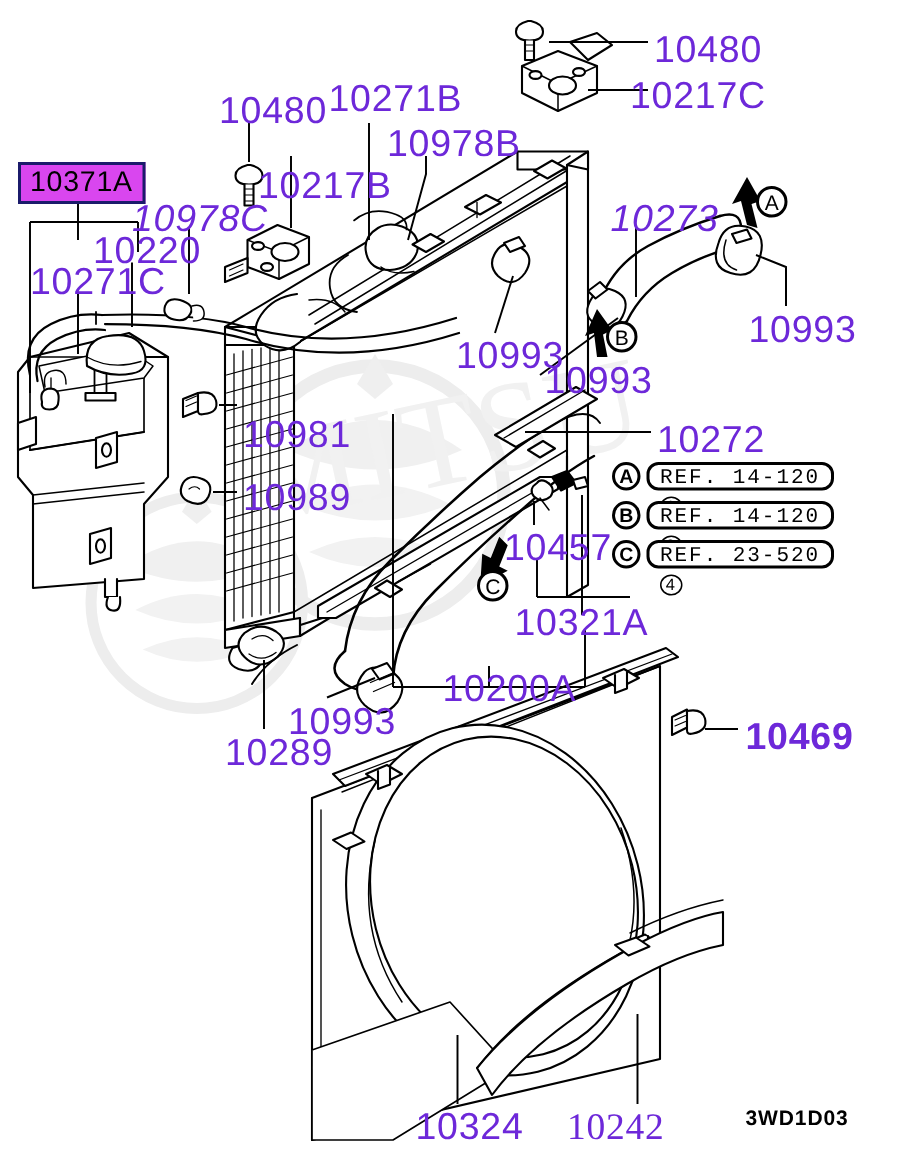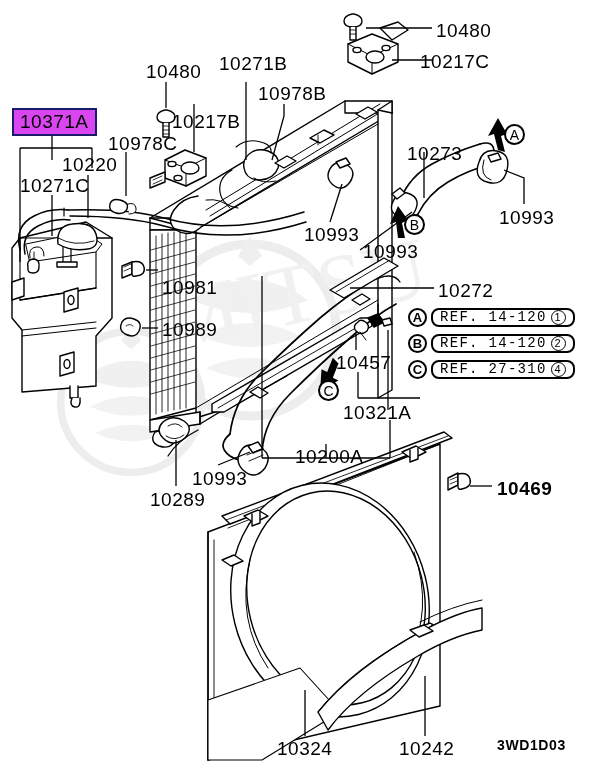--- a/index.html
+++ b/index.html
@@ -20,22 +20,22 @@
   #art {
     position: absolute;
     left: 0;
     top: 0;
     width: 609px;
     height: 768px;
   }
   .lbl {
     position: absolute;
     font-family: "Liberation Sans", sans-serif;
-    font-size: 19px;
-    color: #000000;
+    font-size: 25px;
+    color: #6d28d9;
     letter-spacing: 0.5px;
     white-space: nowrap;
     line-height: 1;
   }
   .lbl.hl {
     font-size: 19px;
     background: #d946ef;
     border: 2px solid #1b1b6b;
     color: #000000;
     padding: 2px 6px 3px 6px;
@@ -63,26 +63,27 @@
     color: #000;
   }
   .refbox {
     border: 2px solid #000;
     border-radius: 8px;
     padding: 1px 7px 2px 7px;
     font-family: "Liberation Mono", monospace;
     font-size: 14px;
     letter-spacing: 1.3px;
     display: flex;
-    align-items: center;
+    align-items: flex-start;
     gap: 4px;
     background: #fff;
     color: #000;
     height: 19px;
     box-sizing: border-box;
+    flex-direction: column;
   }
   .refnum {
     width: 15px;
     height: 15px;
     border: 1.5px solid #000;
     border-radius: 50%;
     font-family: "Liberation Sans", sans-serif;
     font-size: 11px;
     display: flex;
     align-items: center;
@@ -429,44 +430,44 @@
 
     <g fill="#000">
       <path d="M498 150 l-4 -16 l-6 2 l10 -18 l9 16 l-6 2 l4 16 z"></path>
       <path d="M398 238 l-2 -16 l-6 2 l8 -18 l10 14 l-6 3 l3 15 z"></path>
       <path d="M318 372 l14 -6 l-2 -6 l20 6 l-16 14 l-2 -6 l-14 6 z" transform="rotate(135 330 372)"></path>
     </g>
   </svg>
 
   <div class="lbl hl" style="left:12px; top:108px;">10371A</div>
 
-  <div class="lbl" style="left:108px; top:134px;">10978C</div>
+  <div class="lbl" style="left:88px; top:134px;font-style:italic;">10978C</div>
   <div class="lbl" style="left:62px; top:155px;">10220</div>
   <div class="lbl" style="left:20px; top:176px;">10271C</div>
   <div class="lbl" style="left:146px; top:62px;">10480</div>
   <div class="lbl" style="left:172px; top:84px;margin-top:28px;">10217B</div>
   <div class="lbl" style="left:219px; top:54px;">10271B</div>
   <div class="lbl" style="left:258px; top:84px;">10978B</div>
   <div class="lbl" style="left:436px; top:21px;">10480</div>
   <div class="lbl" style="left:420px; top:52px;">10217C</div>
-  <div class="lbl" style="left:407px; top:144px;">10273</div>
+  <div class="lbl" style="left:407px; top:134px;font-style:italic;">10273</div>
   <div class="lbl" style="left:499px; top:208px;">10993</div>
   <div class="lbl" style="left:304px; top:225px;">10993</div>
   <div class="lbl" style="left:363px; top:242px;">10993</div>
   <div class="lbl" style="left:162px; top:278px;">10981</div>
   <div class="lbl" style="left:162px; top:320px;">10989</div>
   <div class="lbl" style="left:438px; top:281px;">10272</div>
   <div class="lbl" style="left:336px; top:353px;">10457</div>
   <div class="lbl" style="left:343px; top:403px;">10321A</div>
   <div class="lbl" style="left:295px; top:447px;">10200A</div>
   <div class="lbl" style="left:192px; top:469px;">10993</div>
   <div class="lbl" style="left:150px; top:490px;">10289</div>
   <div class="lbl" style="left:497px; top:479px;font-weight:bold;">10469</div>
   <div class="lbl" style="left:277px; top:739px;">10324</div>
-  <div class="lbl" style="left:399px; top:739px;">10242</div>
+  <div class="lbl" style="left:378px; top:739px;font-family:Liberation Serif, serif;">10242</div>
 
   <div class="marker" style="left:504px; top:124px;">A</div>
   <div class="marker" style="left:404px; top:214px;">B</div>
   <div class="marker" style="left:318px; top:380px;">C</div>
 
   <div class="refrow" style="left:408px; top:308px;">
     <div class="refcircle">A</div>
     <div class="refbox">
       <span>REF. 14-120</span>
       <span class="refnum">1</span>
@@ -477,20 +478,20 @@
     <div class="refcircle">B</div>
     <div class="refbox">
       <span>REF. 14-120</span>
       <span class="refnum">2</span>
     </div>
   </div>
 
   <div class="refrow" style="left:408px; top:360px;">
     <div class="refcircle">C</div>
     <div class="refbox">
-      <span>REF. 27-310</span>
+      <span>REF. 23-520</span>
       <span class="refnum">4</span>
     </div>
   </div>
 
   <div id="watermark-code">3WD1D03</div>
 
 </div>
 
 </body></html>

